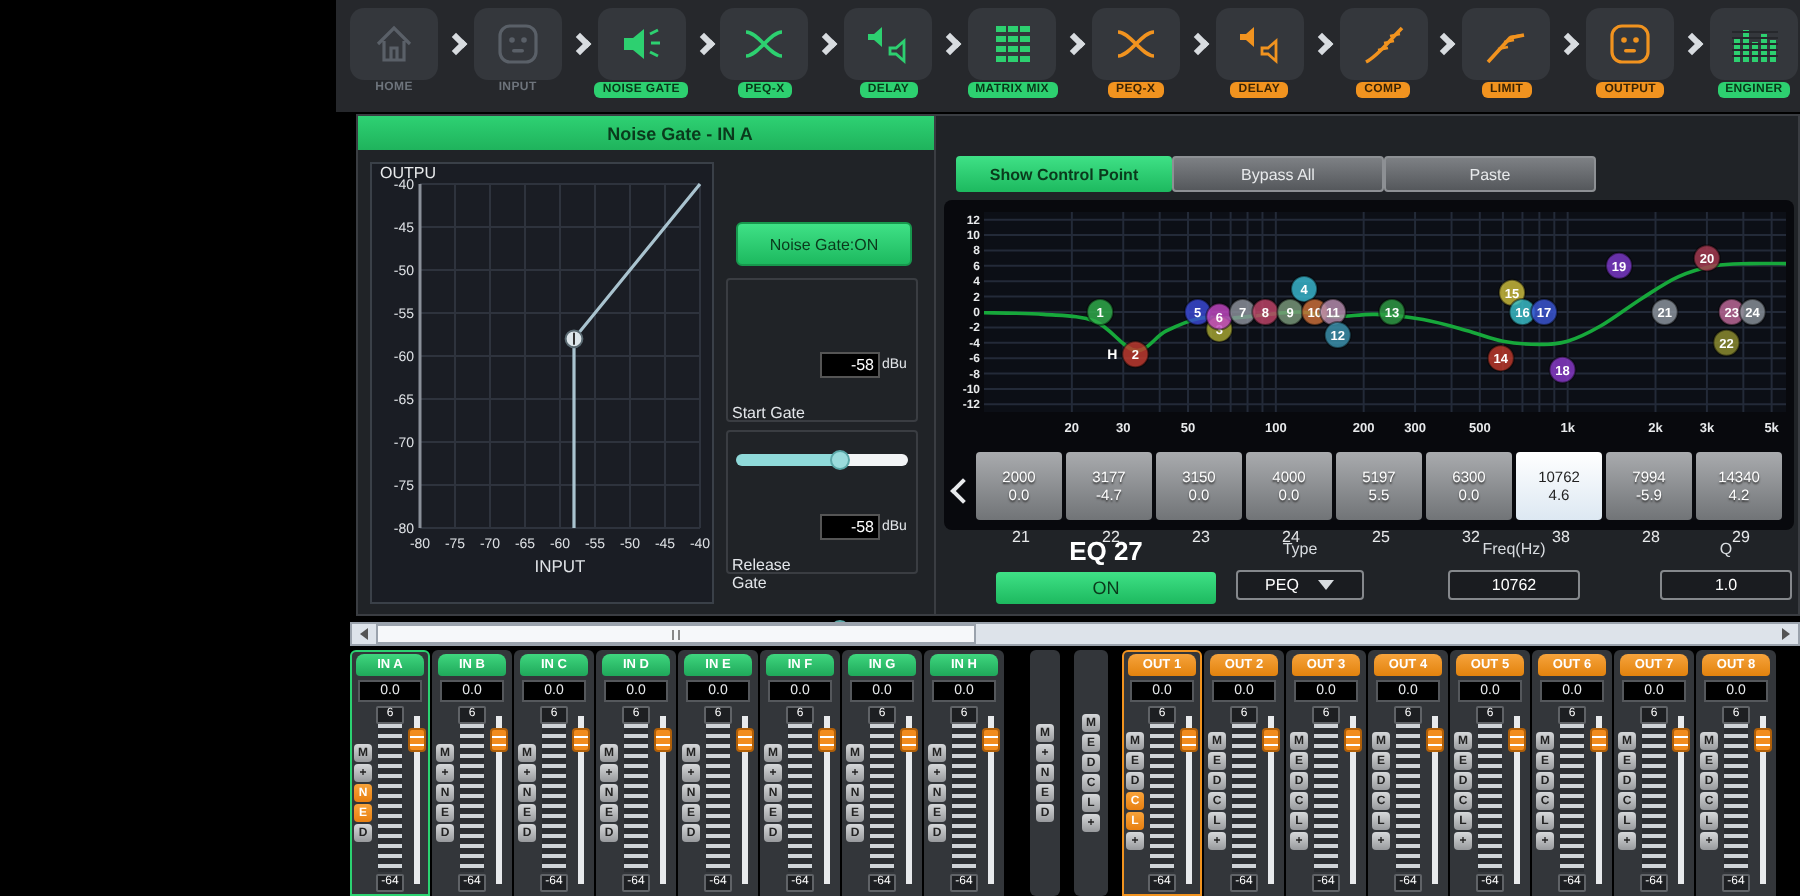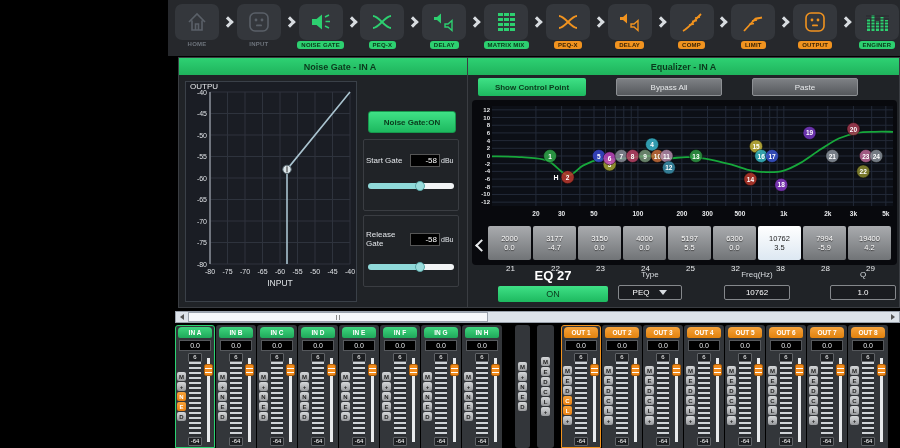--- a/index.html
+++ b/index.html
@@ -43,35 +43,35 @@
     border-radius:2px; display:flex; align-items:center; justify-content:center; }
   .pclose svg { display:block; }
 
   
   #ng-panel { left:178px; top:57px; width:324px; height:251px; }
   #ng-graph { position:absolute; left:6px; top:23px; width:172px; height:221px;
     background:#1a1d24; border:1px solid #3a4048; }
   #ng-right { position:absolute; left:184px; top:23px; width:96px; height:221px; }
   .ng-on { position:absolute; left:5px; top:30px; width:88px; height:22px;
     background:linear-gradient(#3fe186,#1db95f); border:1px solid #17984d; border-radius:3px;
-    color:#0a3a1c; font-size:8px; font-weight:bold; display:flex; align-items:center; justify-content:center; }
+    color:#0a3a1c; font-size:8px; font-weight:normal; display:flex; align-items:center; justify-content:center; }
   .ng-group { position:absolute; left:0; width:96px; height:72px; border:1px solid #3a3d42; border-radius:2px; }
   .ng-row { display:flex; align-items:center; margin:14px 0 0 2px; }
-  .ng-lbl { color:#e3e6ea; font-size:8px; width:44px; }
+  .ng-lbl { color:#e3e6ea; font-size:8px; width:44px;margin-top:48px; }
   .ng-valbox { width:30px; height:13px; background:#000; border:1px solid #555;
     color:#fff; font-size:8px; display:flex; align-items:center; justify-content:flex-end; padding-right:2px; }
   .ng-unit { color:#e3e6ea; font-size:7px; margin-left:1px; }
   .slider { position:relative; margin:16px 4px 0 4px; height:6px; border-radius:3px;
     background:linear-gradient(to right,#8fd9d9 0 60%, #f2f4f6 60%); }
   .slider .knob { position:absolute; left:calc(60% - 5px); top:-2px; width:10px; height:10px;
     border-radius:50%; background:#9adcdc; border:1px solid #5aa8a8; }
 
   
   #eq-panel { left:467px; top:57px; width:433px; height:251px; overflow:hidden; }
-  #eq-btnrow { position:absolute; left:0; top:20px; width:433px; height:20px; display:flex; gap:30px;
+  #eq-btnrow { position:absolute; left:0; top:20px; width:433px; height:20px; display:flex; 
     padding:0 10px; }
   .eq-tbtn { height:18px; border-radius:2px; font-size:8px; display:flex; align-items:center;
     justify-content:center; flex:0 0 auto; }
   .eq-tbtn.green { width:108px; background:linear-gradient(#3fe186,#1db95f); color:#0a3a1c; font-weight:bold; }
   .eq-tbtnn { width:106px; background:linear-gradient(#7d8084,#55585c); border:1px solid #8d9094; color:#e8eaec; }
   #eq-black { position:absolute; left:4px; top:42px; width:425px; height:165px; background:#08090d;
     border-radius:4px; }
   #eq-svg { position:absolute; left:2px; top:2px; }
   #eq-bands { position:absolute; left:2px; top:124px; width:421px; height:36px; display:flex; align-items:flex-end; }
   .band-prev { width:14px; height:30px; display:flex; align-items:center; justify-content:center; }
@@ -387,23 +387,20 @@
           <span class="ng-unit">dBu</span>
         </div>
         <div class="slider">
             <div class="knob"></div>
           </div>
       </div>
     </div>
   </div>
 
   <div class="panel" id="eq-panel">
-    <div class="ptitle">
-      <span>Equalizer - IN A</span>
-    </div>
     <div id="eq-btnrow">
       <div class="eq-tbtn green">Show Control Point</div>
       <div class="eq-tbtn eq-tbtnn">Bypass All</div>
       <div class="eq-tbtn eq-tbtnn">Paste</div>
     </div>
     <div id="eq-black">
       <svg id="eq-svg" width="421" height="124">
           <rect x="18" y="4" width="401" height="100" fill="#0c0f16"></rect>
           <line x1="61.9245885197884" y1="4" x2="61.9245885197884" y2="104" stroke="#232a38" stroke-width="1"></line>
           <line x1="87.6188256634716" y1="4" x2="87.6188256634716" y2="104" stroke="#232a38" stroke-width="1"></line>
@@ -538,28 +535,28 @@
           <div class="band">
             <span>5197</span>
             <span>5.5</span>
           </div>
           <div class="band">
             <span>6300</span>
             <span>0.0</span>
           </div>
           <div class="band sel">
             <span>10762</span>
-            <span>3.5</span>
+            <span>4.6</span>
           </div>
           <div class="band">
             <span>7994</span>
             <span>-5.9</span>
           </div>
           <div class="band">
-            <span>19400</span>
+            <span>14340</span>
             <span>4.2</span>
           </div>
         </div>
       <div id="eq-nums">
           <div class="bn">21</div>
           <div class="bn">22</div>
           <div class="bn">23</div>
           <div class="bn">24</div>
           <div class="bn">25</div>
           <div class="bn">32</div>

